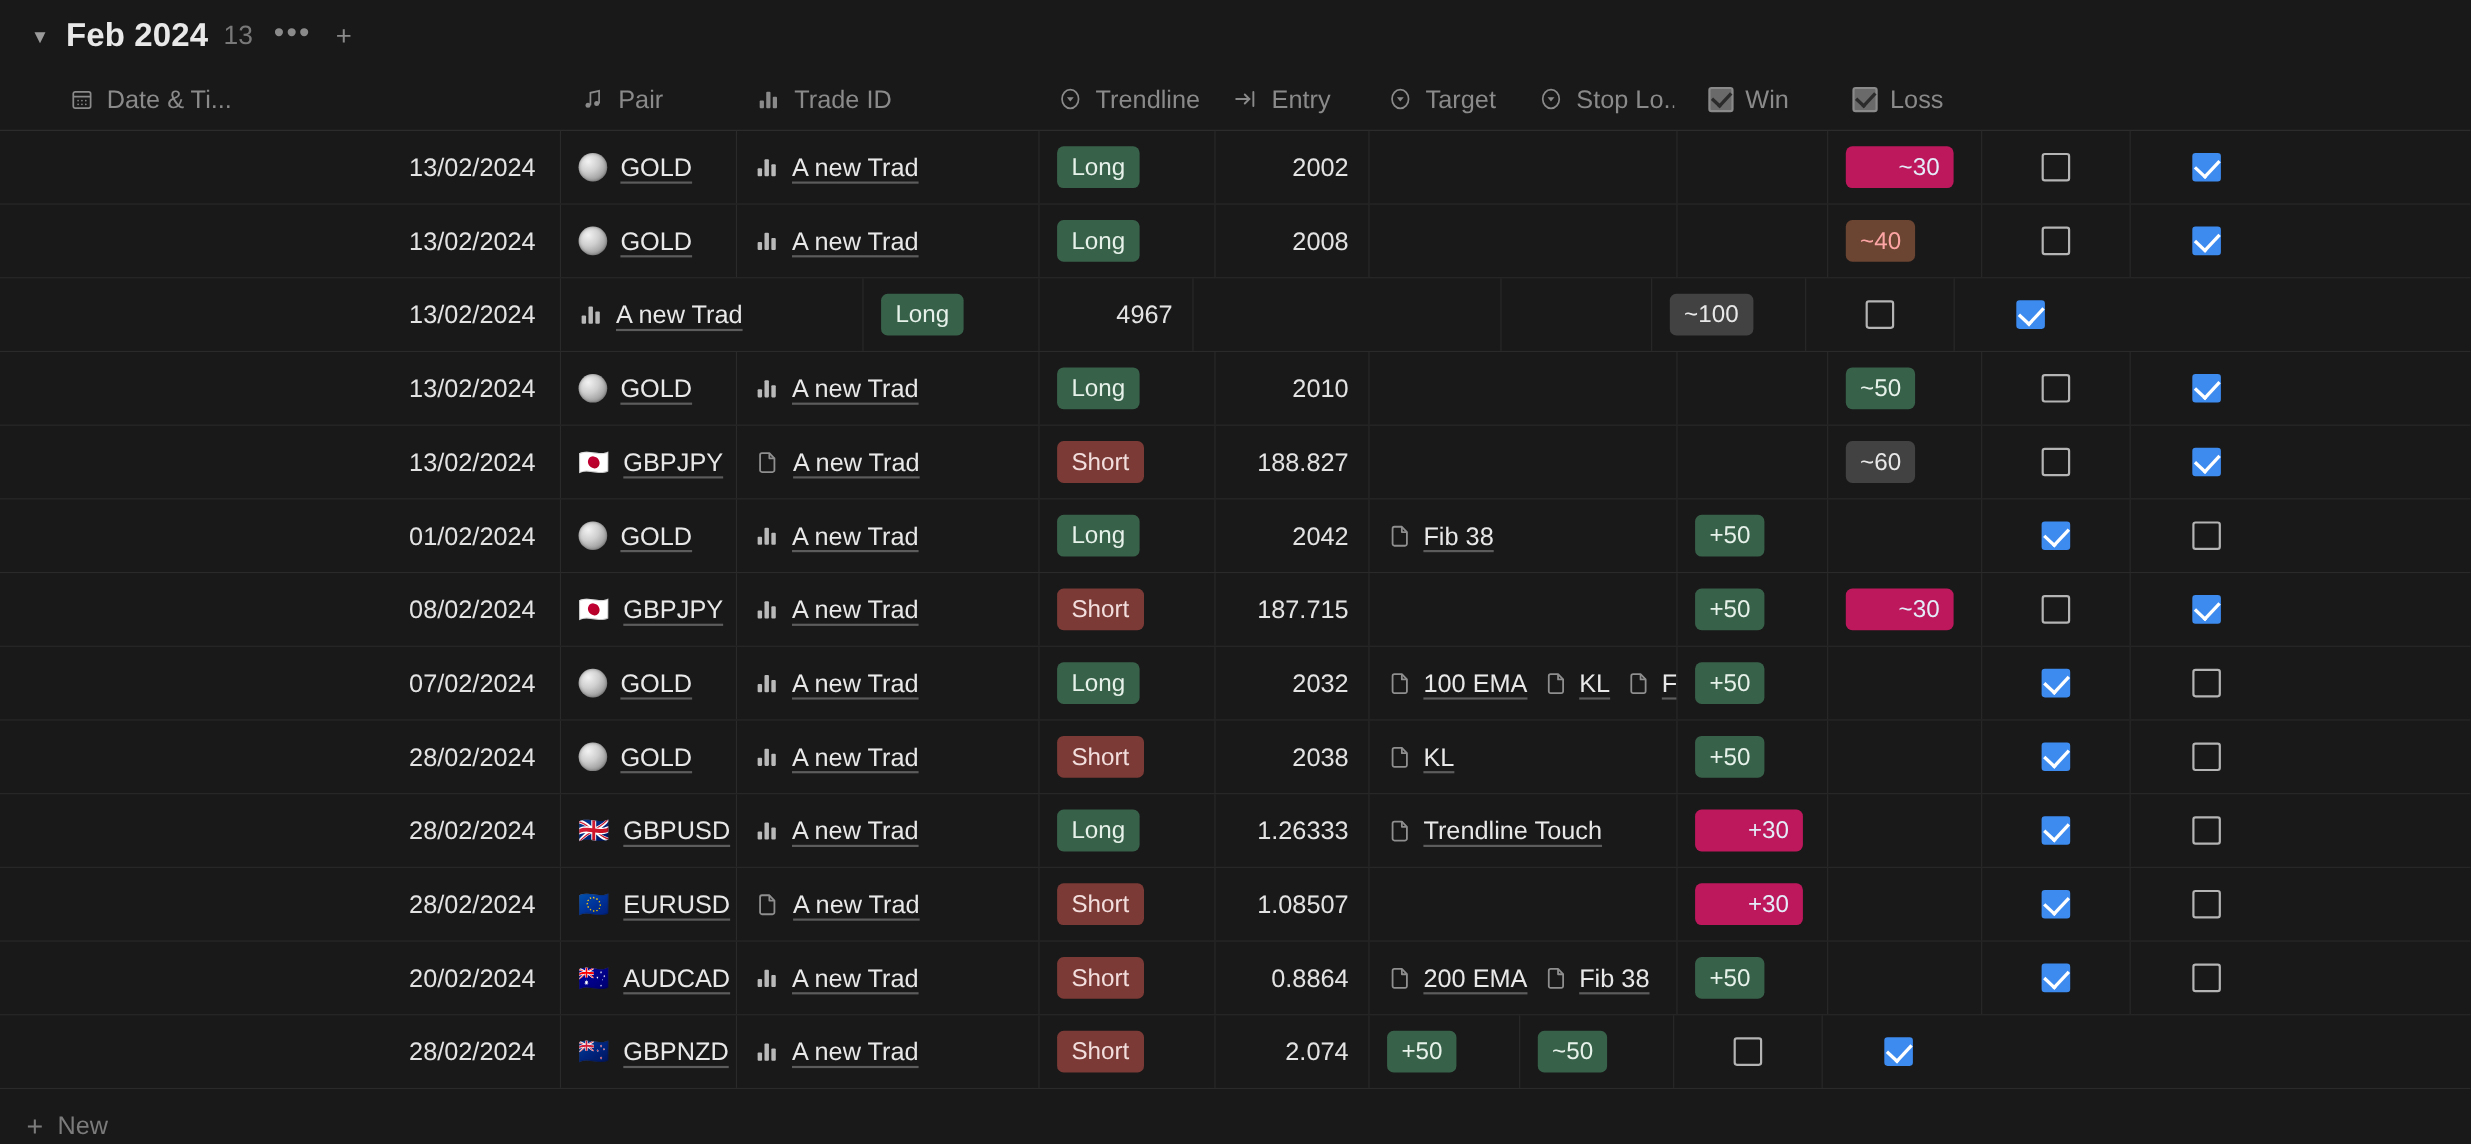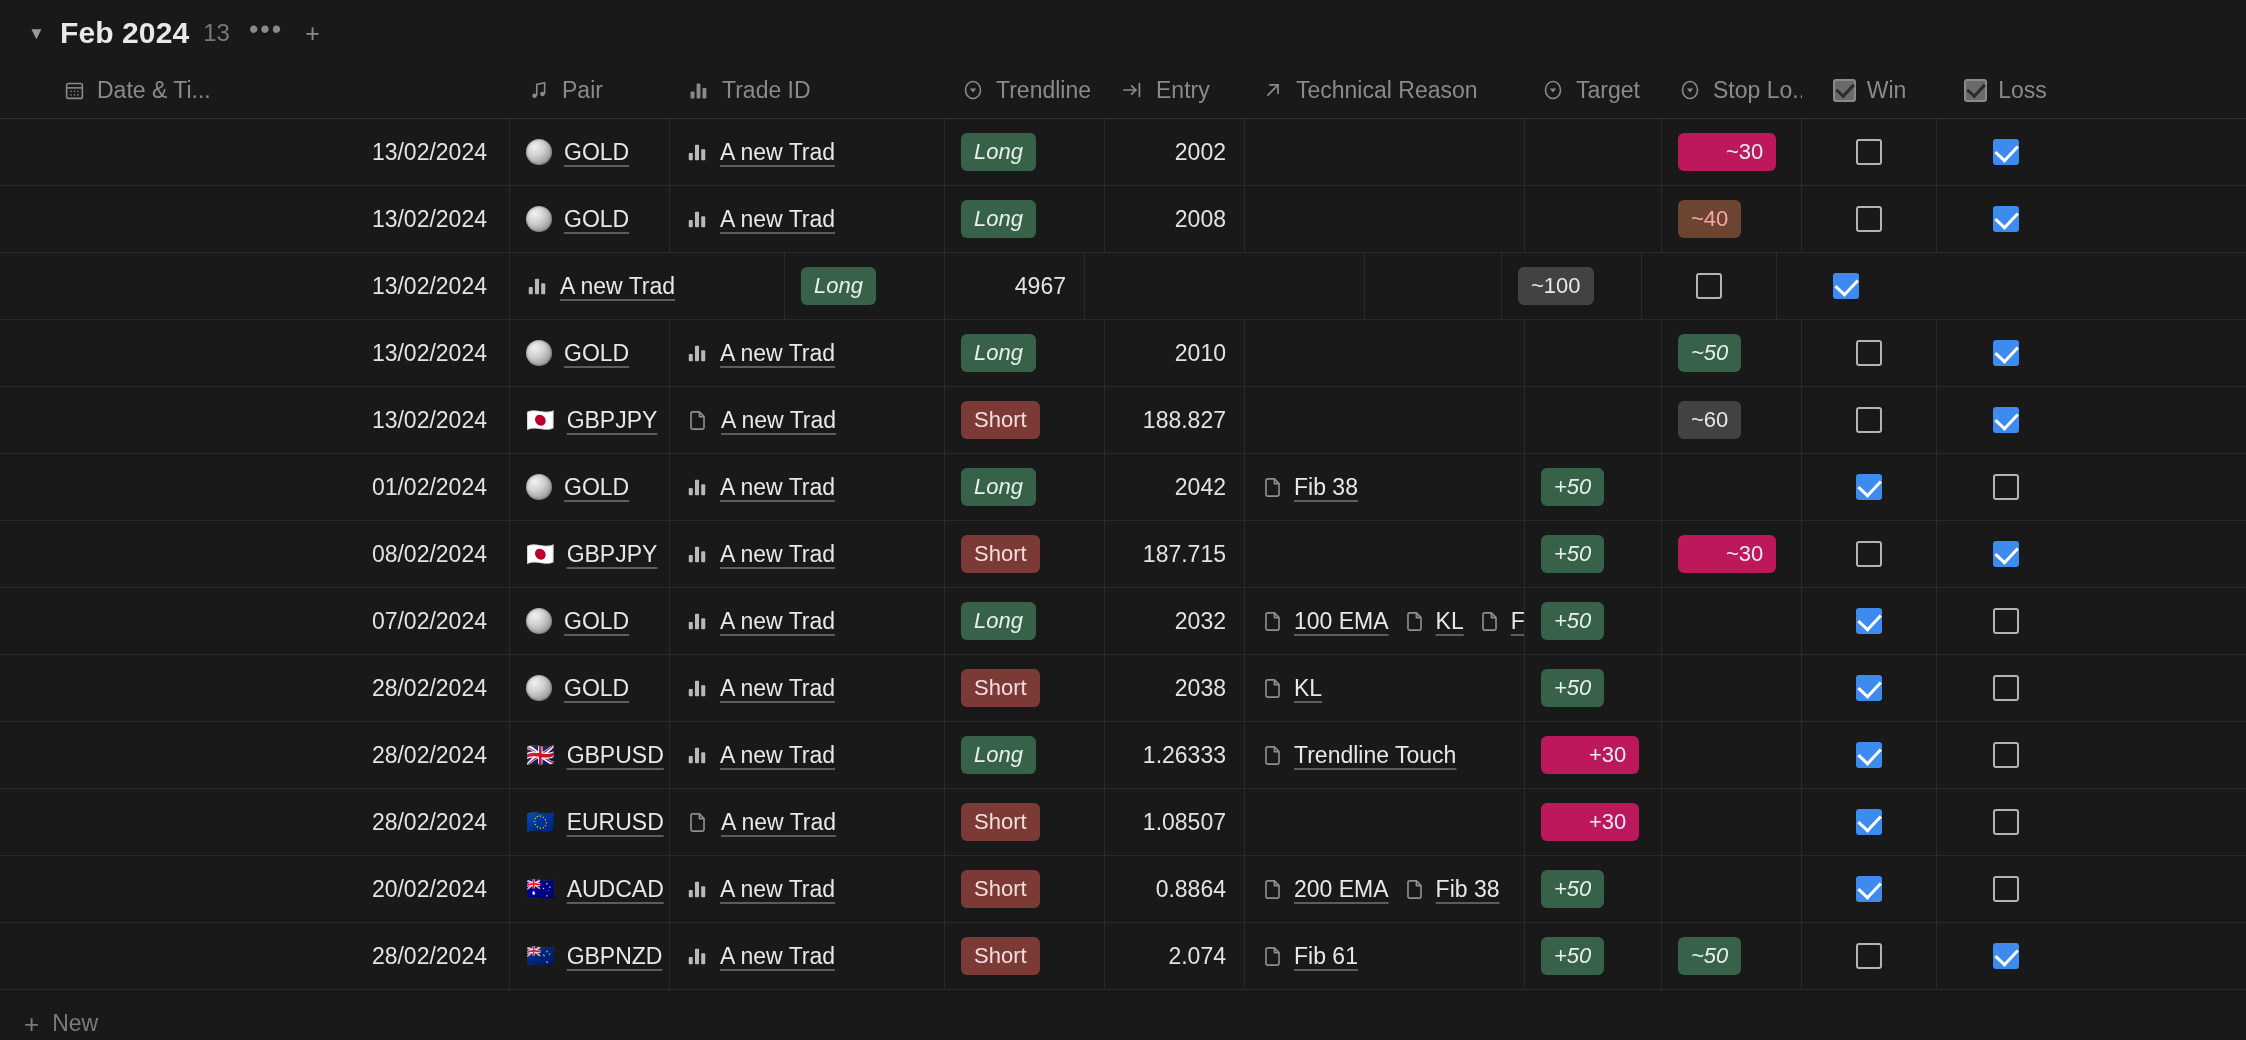--- a/index.html
+++ b/index.html
@@ -145,21 +145,21 @@
   .badge {
     display: inline-flex;
     align-items: center;
     padding: 6px 13px;
     border-radius: 6px;
     font-size: 22px;
     line-height: 1.15;
     color: #eaeaea;
     white-space: nowrap;
   }
-  .badge-green { background: #38614a; color: #e6f1e9; font-style: italic; }
+  .badge-green { background: #38614a; color: #e6f1e9; }
   .badge-red   { background: #7b3a36; color: #f2dedd; }
   .badge-blue  { background: #be185d; color: #e3ecf8; padding-left: 48px; }
   .badge-brown { background: #6b4432; color: #fca5a5; }
   .badge-gray  { background: #424242; color: #e8e8e8; }
 
   .checkbox {
     width: 26px; height: 26px; flex: none;
     border: 2px solid #b4b4b4;
     border-radius: 3px;
     background: transparent;
@@ -271,29 +271,20 @@
       <span class="hicon">
         <svg width="22" height="22" viewBox="0 0 24 24" fill="none" stroke="currentColor" stroke-width="1.9" stroke-linecap="round">
           <path d="M2 12h13"></path>
             <path d="M10.5 7.5 15 12l-4.5 4.5"></path>
             <path d="M19 5v14"></path>
         </svg>
       </span>
       <span>Entry</span>
     </div>
 
-    <div class="cell c-reason">
-      <span class="hicon">
-        <svg width="22" height="22" viewBox="0 0 24 24" fill="none" stroke="currentColor" stroke-width="1.9" stroke-linecap="round">
-          <path d="M6.5 17.5 17.5 6.5"></path>
-            <path d="M8.5 6.5h9v9"></path>
-        </svg>
-      </span>
-      <span>Technical Reason</span>
-    </div>
 
     <div class="cell c-target">
       <span class="hicon">
         <svg width="22" height="22" viewBox="0 0 24 24" fill="none" stroke="currentColor" stroke-width="1.7">
           <ellipse cx="12" cy="12" rx="8.2" ry="9.3"></ellipse>
           <path d="M8.6 10.3h6.8L12 14.6z" fill="currentColor" stroke="none"></path>
         </svg>
       </span>
       <span>Target</span>
     </div>
@@ -842,31 +833,20 @@
             </svg>
           </span>
           <span class="link-text">A new Trad</span>
         </div>
         <div class="cell c-pos">
           <span class="badge badge-red">Short</span>
         </div>
         <div class="cell c-entry">
           <span>2.074</span>
         </div>
-        <div class="cell c-reason">
-          <span class="reason-tag">
-            <span class="doc-icon">
-              <svg width="23" height="23" viewBox="0 0 24 24" fill="none" stroke="currentColor" stroke-width="1.7" stroke-linejoin="round">
-                <path d="M14 3H7a1.8 1.8 0 0 0-1.8 1.8v14.4A1.8 1.8 0 0 0 7 21h10a1.8 1.8 0 0 0 1.8-1.8V8z"></path>
-                <path d="M14 3v5h4.8"></path>
-              </svg>
-            </span>
-            <span class="link-text">Fib 61</span>
-          </span>
-        </div>
         <div class="cell c-target">
           <span class="badge badge-green">+50</span>
         </div>
         <div class="cell c-stop">
           <span class="badge badge-green">~50</span>
         </div>
         <div class="cell c-win">
           <span class="checkbox"></span>
         </div>
         <div class="cell c-loss">

